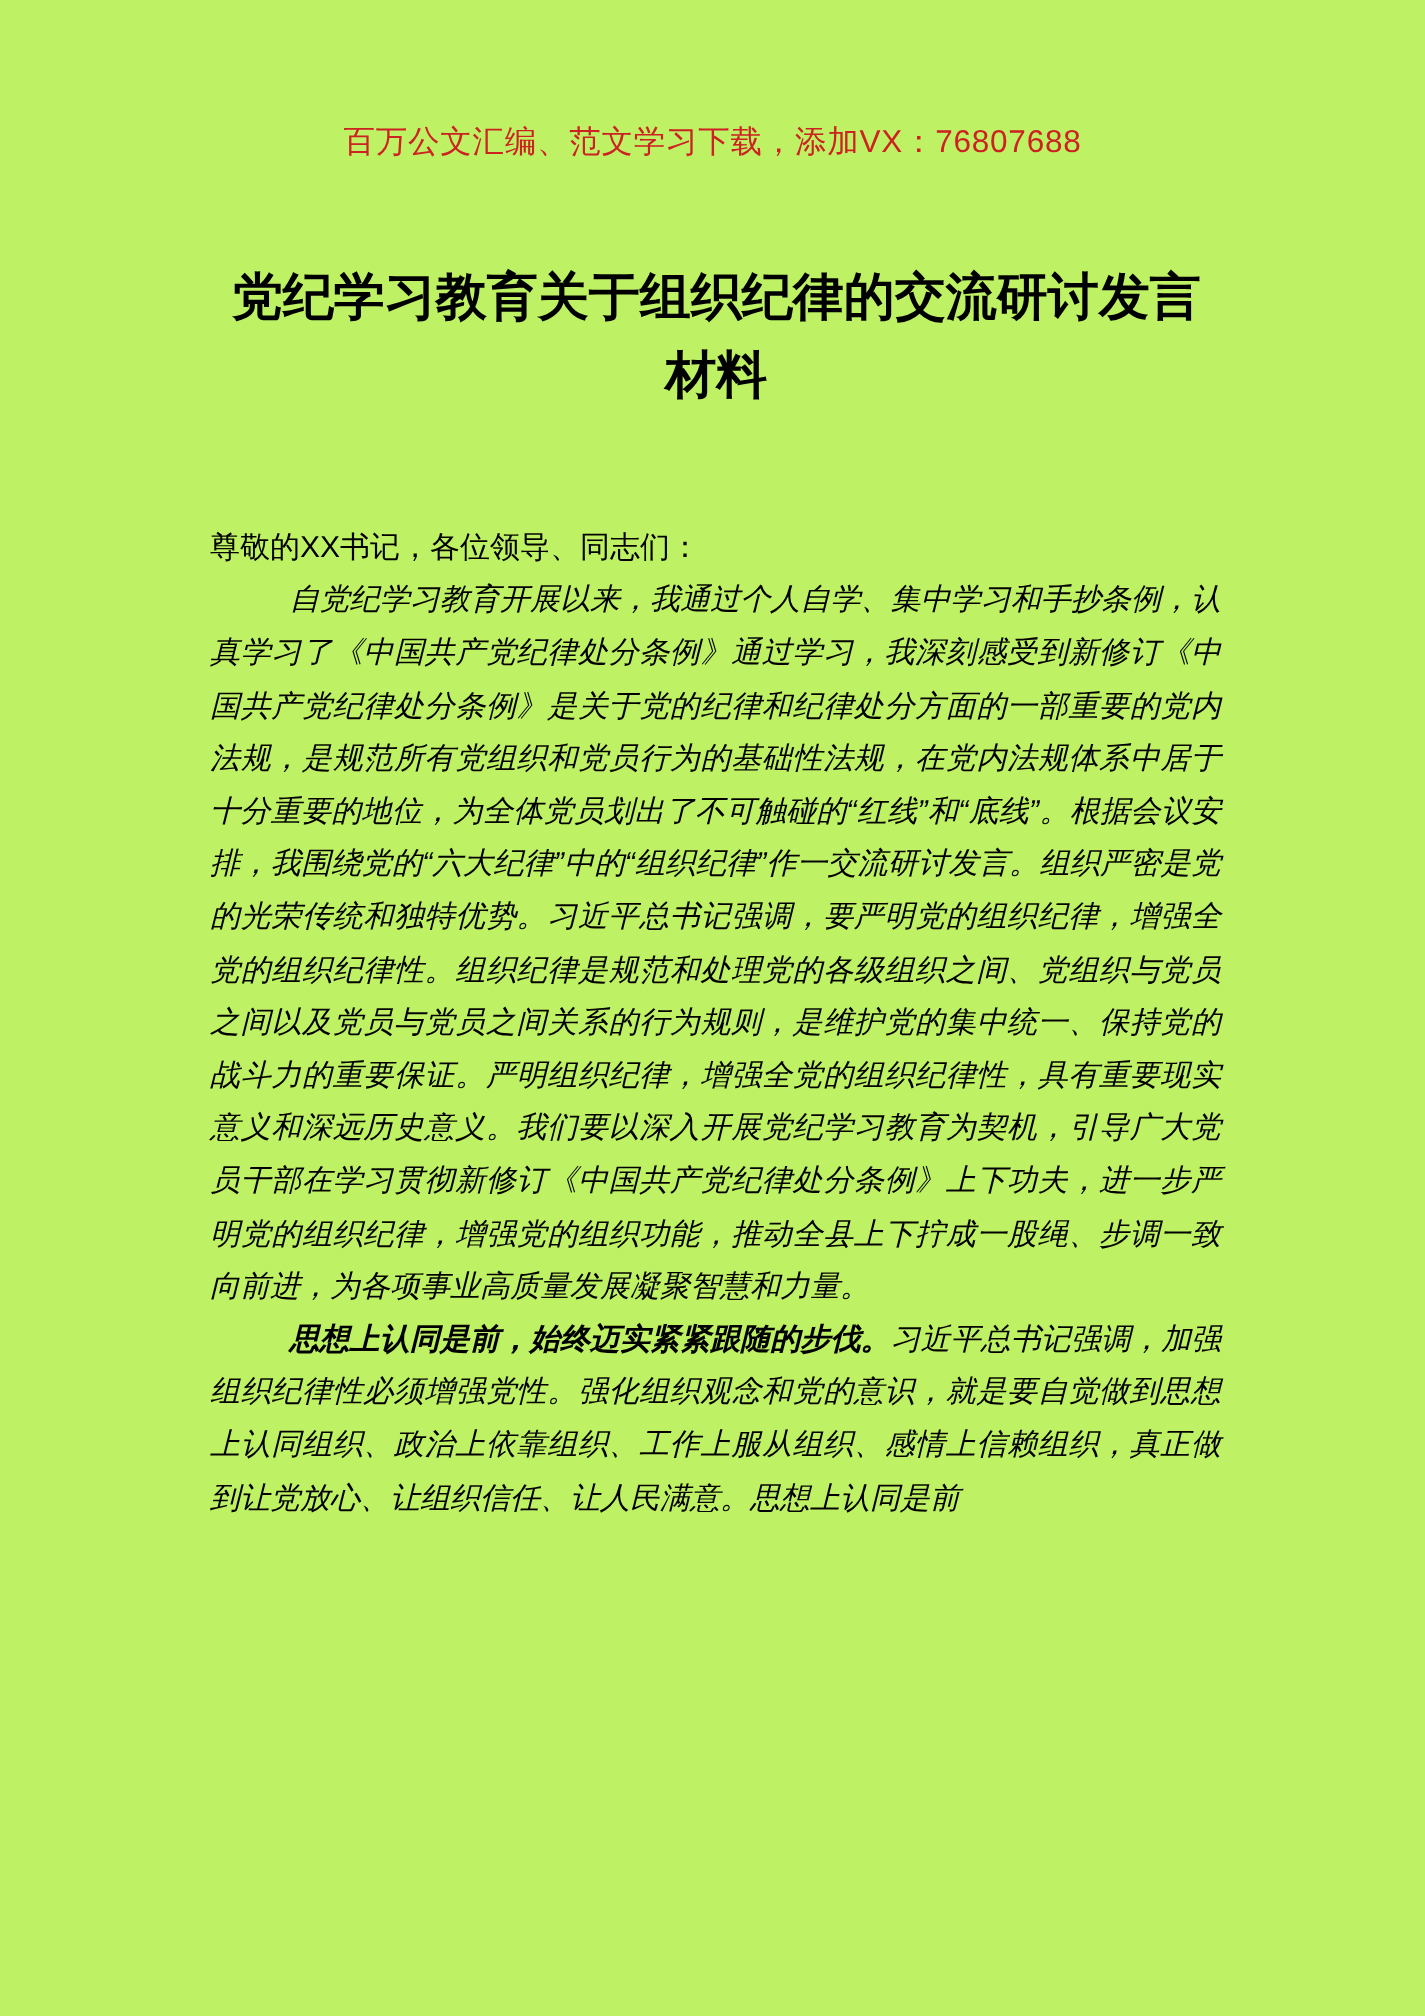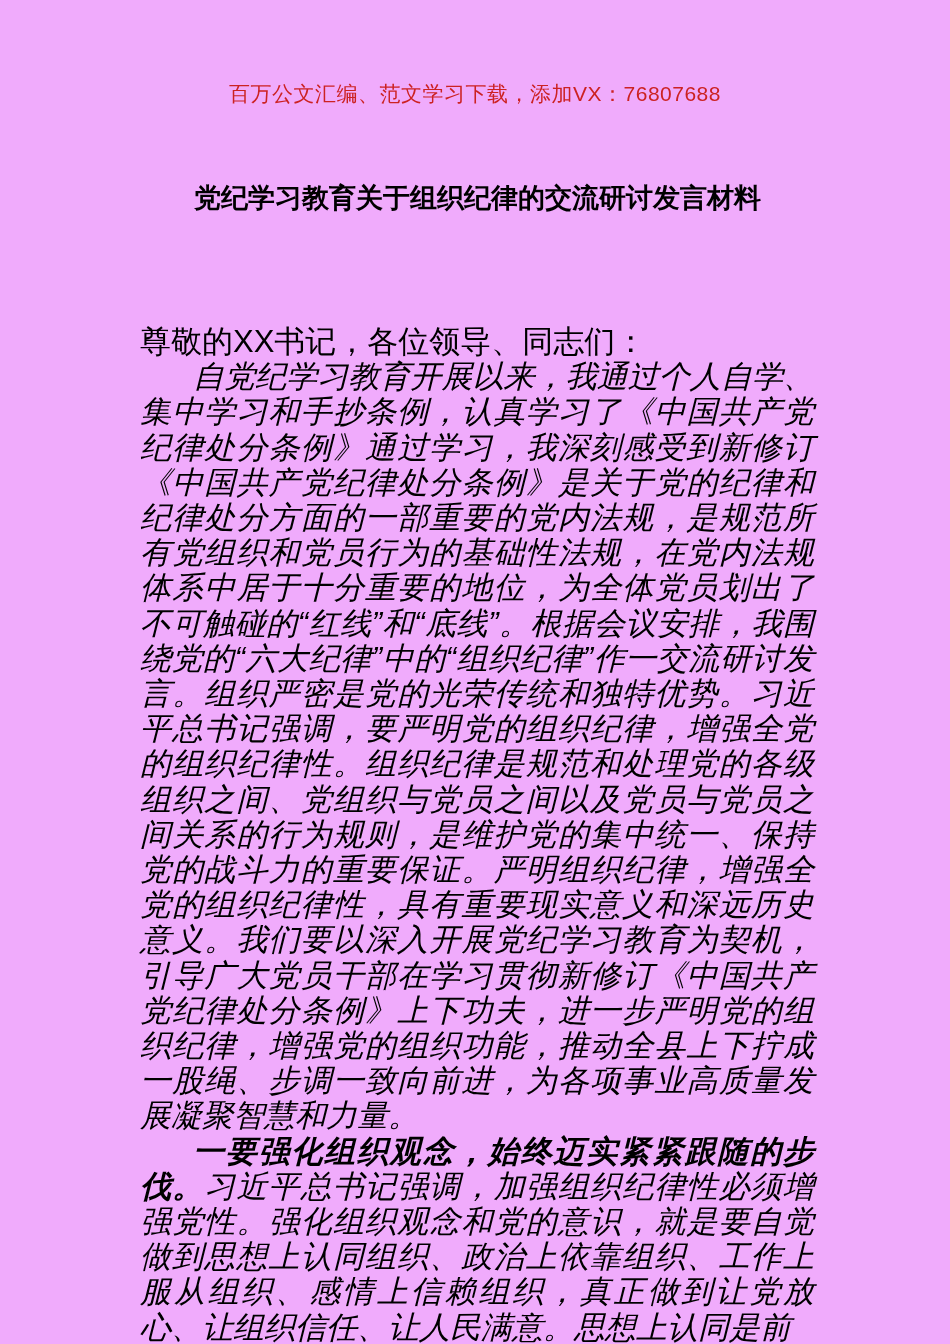--- a/index.html
+++ b/index.html
@@ -11,21 +11,21 @@
     height: 1344px;
     background: #ffffff;
     font-family: "Liberation Sans", "DejaVu Sans", sans-serif;
     overflow: hidden;
   }
 
   .page {
     position: relative;
     width: 950px;
     height: 1344px;
-    background: #f0abfc;
+    background: #bef264;
     box-sizing: border-box;
   }
 
   
   .promo-header {
     position: absolute;
     top: 80px;
     left: 0;
     width: 950px;
     text-align: center;
@@ -37,35 +37,35 @@
     font-family: "Liberation Sans", "DejaVu Sans", sans-serif;
   }
 
   
   .doc-title {
     position: absolute;
     top: 172px;
     left: 140px;
     width: 675px;
     text-align: center;
-    font-size: 27px;
+    font-size: 34px;
     font-weight: bold;
     line-height: 52px;
     color: #000000;
     letter-spacing: 0px;
     font-family: "Liberation Sans", "DejaVu Sans", sans-serif;
   }
 
   
   .doc-body {
     position: absolute;
-    top: 324px;
+    top: 348px;
     left: 140px;
     width: 674px;
-    font-size: 31px;
+    font-size: 20px;
     line-height: 35.2px;
     color: #000000;
     text-align: justify;
     text-justify: inter-ideograph;
     font-family: "Liberation Sans", "DejaVu Sans", sans-serif;
   }
 
   .doc-body p {
     margin: 0;
     padding: 0;
@@ -92,18 +92,18 @@
 
   <div class="doc-title">党纪学习教育关于组织纪律的交流研讨发言材料</div>
 
   <div class="doc-body">
 
     <p>尊敬的XX书记，各位领导、同志们：</p>
 
     <p class="indent">自党纪学习教育开展以来，我通过个人自学、集中学习和手抄条例，认真学习了《中国共产党纪律处分条例》通过学习，我深刻感受到新修订《中国共产党纪律处分条例》是关于党的纪律和纪律处分方面的一部重要的党内法规，是规范所有党组织和党员行为的基础性法规，在党内法规体系中居于十分重要的地位，为全体党员划出了不可触碰的“红线”和“底线”。根据会议安排，我围绕党的“六大纪律”中的“组织纪律”作一交流研讨发言。组织严密是党的光荣传统和独特优势。习近平总书记强调，要严明党的组织纪律，增强全党的组织纪律性。组织纪律是规范和处理党的各级组织之间、党组织与党员之间以及党员与党员之间关系的行为规则，是维护党的集中统一、保持党的战斗力的重要保证。严明组织纪律，增强全党的组织纪律性，具有重要现实意义和深远历史意义。我们要以深入开展党纪学习教育为契机，引导广大党员干部在学习贯彻新修订《中国共产党纪律处分条例》上下功夫，进一步严明党的组织纪律，增强党的组织功能，推动全县上下拧成一股绳、步调一致向前进，为各项事业高质量发展凝聚智慧和力量。</p>
 
     <p class="indent">
-      <span class="bold-lead">一要强化组织观念，始终迈实紧紧跟随的步伐。</span><span>习近平总书记强调，加强组织纪律性必须增强党性。强化组织观念和党的意识，就是要自觉做到思想上认同组织、政治上依靠组织、工作上服从组织、感情上信赖组织，真正做到让党放心、让组织信任、让人民满意。思想上认同是前</span>
+      <span class="bold-lead">思想上认同是前，始终迈实紧紧跟随的步伐。</span><span>习近平总书记强调，加强组织纪律性必须增强党性。强化组织观念和党的意识，就是要自觉做到思想上认同组织、政治上依靠组织、工作上服从组织、感情上信赖组织，真正做到让党放心、让组织信任、让人民满意。思想上认同是前</span>
     </p>
 
   </div>
 
 </div>
 
 </body></html>

